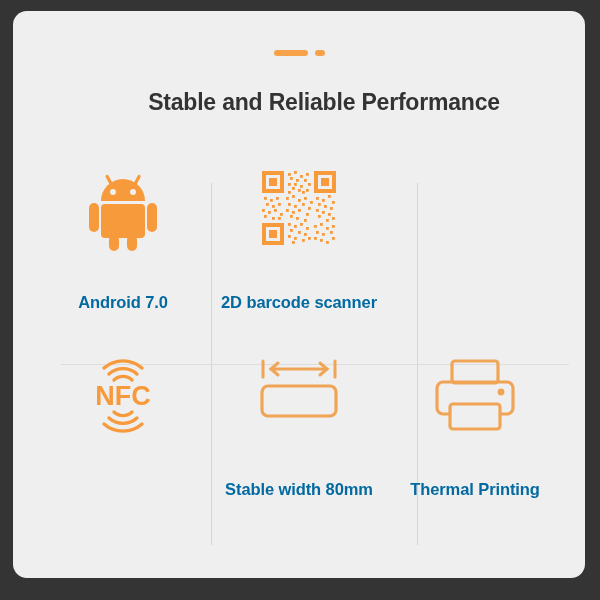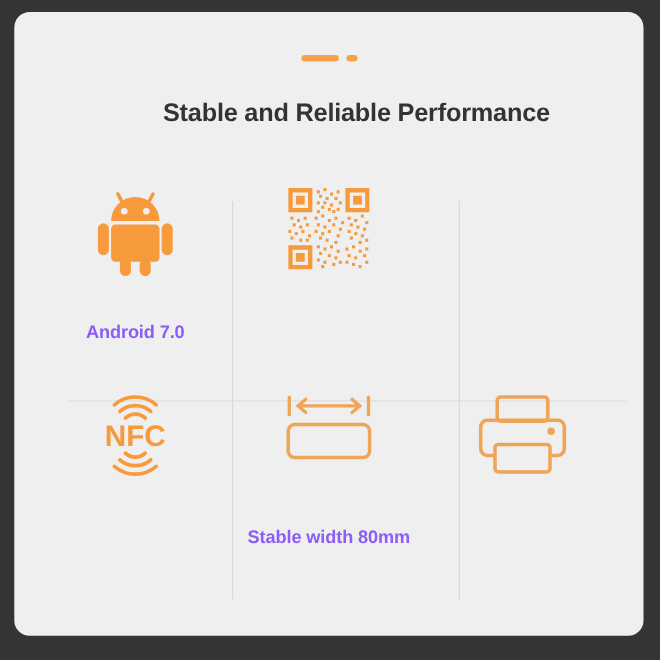--- a/index.html
+++ b/index.html
@@ -91,21 +91,21 @@
   }
   .icon-box {
     height: 122px;
     display: flex;
     align-items: flex-start;
     justify-content: center;
   }
   .cell-label {
     font-size: 16.5px;
     font-weight: bold;
-    color: #8b5cf6;
+    color: #0369a1;
     text-align: center;
     white-space: nowrap;
     letter-spacing: -0.1px;
   }
   
   .vline {
     position: absolute;
     top: 12px;
     width: 1px;
     height: 362px;
@@ -258,20 +258,21 @@
                 <rect x="27" y="30" width="1.4" height="1.4"></rect>
                   <rect x="30" y="31" width="1.4" height="1.4"></rect>
                 <rect x="34" y="30" width="1.4" height="1.4"></rect>
                   <rect x="26" y="33" width="1.4" height="1.4"></rect>
                 <rect x="29" y="34" width="1.4" height="1.4"></rect>
                   <rect x="32" y="35" width="1.4" height="1.4"></rect>
                 <rect x="35" y="33" width="1.4" height="1.4"></rect>
               </g>
             </svg>
           </div>
+          <div class="cell-label">2D barcode scanner</div>
         </div>
       </div>
 
       <div class="row">
 
         <div class="cell">
           <div class="icon-box">
             <svg class="ic" width="78" height="76" viewBox="0 0 78 76" aria-hidden="true">
               <g fill="none" stroke="#f79a3c" stroke-width="3.4" stroke-linecap="round">
                 <path d="M30 22 A13 13 0 0 1 48 22"></path>
@@ -306,18 +307,19 @@
           <div class="icon-box">
             <svg class="ic" width="86" height="74" viewBox="0 0 86 74" aria-hidden="true">
               <g stroke="#f0a455" stroke-width="3.2" fill="none" stroke-linejoin="round">
                 <rect x="20" y="3" width="46" height="22" rx="3"></rect>
                 <rect x="5" y="24" width="76" height="32" rx="6"></rect>
                 <rect x="18" y="46" width="50" height="25" rx="3" fill="#efefef"></rect>
               </g>
               <circle cx="69" cy="34" r="3.4" fill="#f0a455"></circle>
             </svg>
           </div>
+          <div class="cell-label">Thermal Printing</div>
         </div>
       </div>
 
     </div>
   </div>
 </div>
 
 </body></html>

